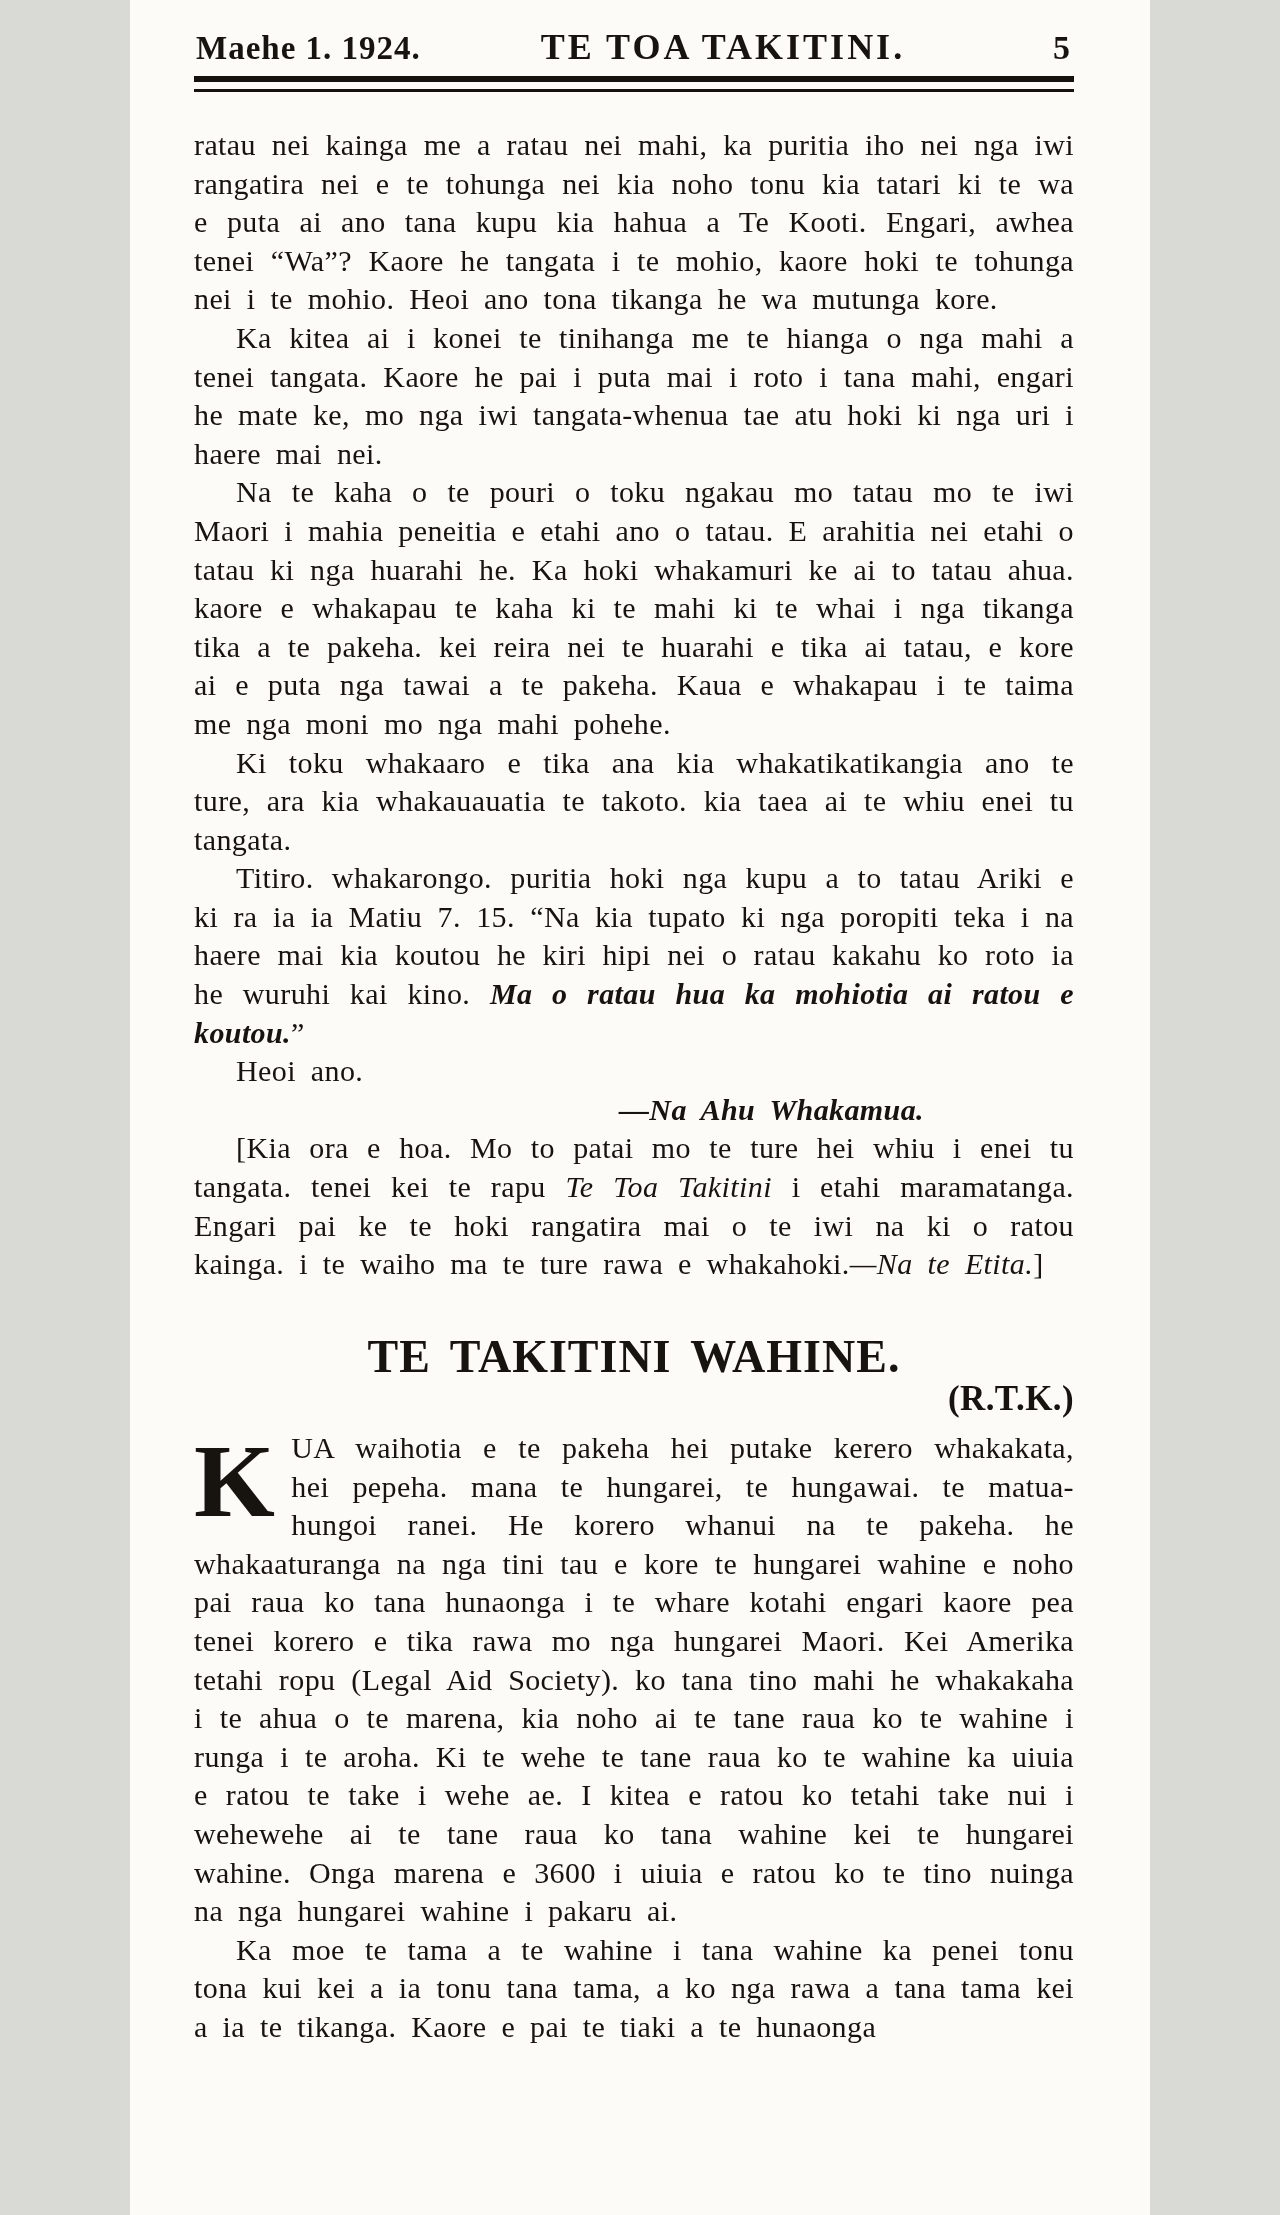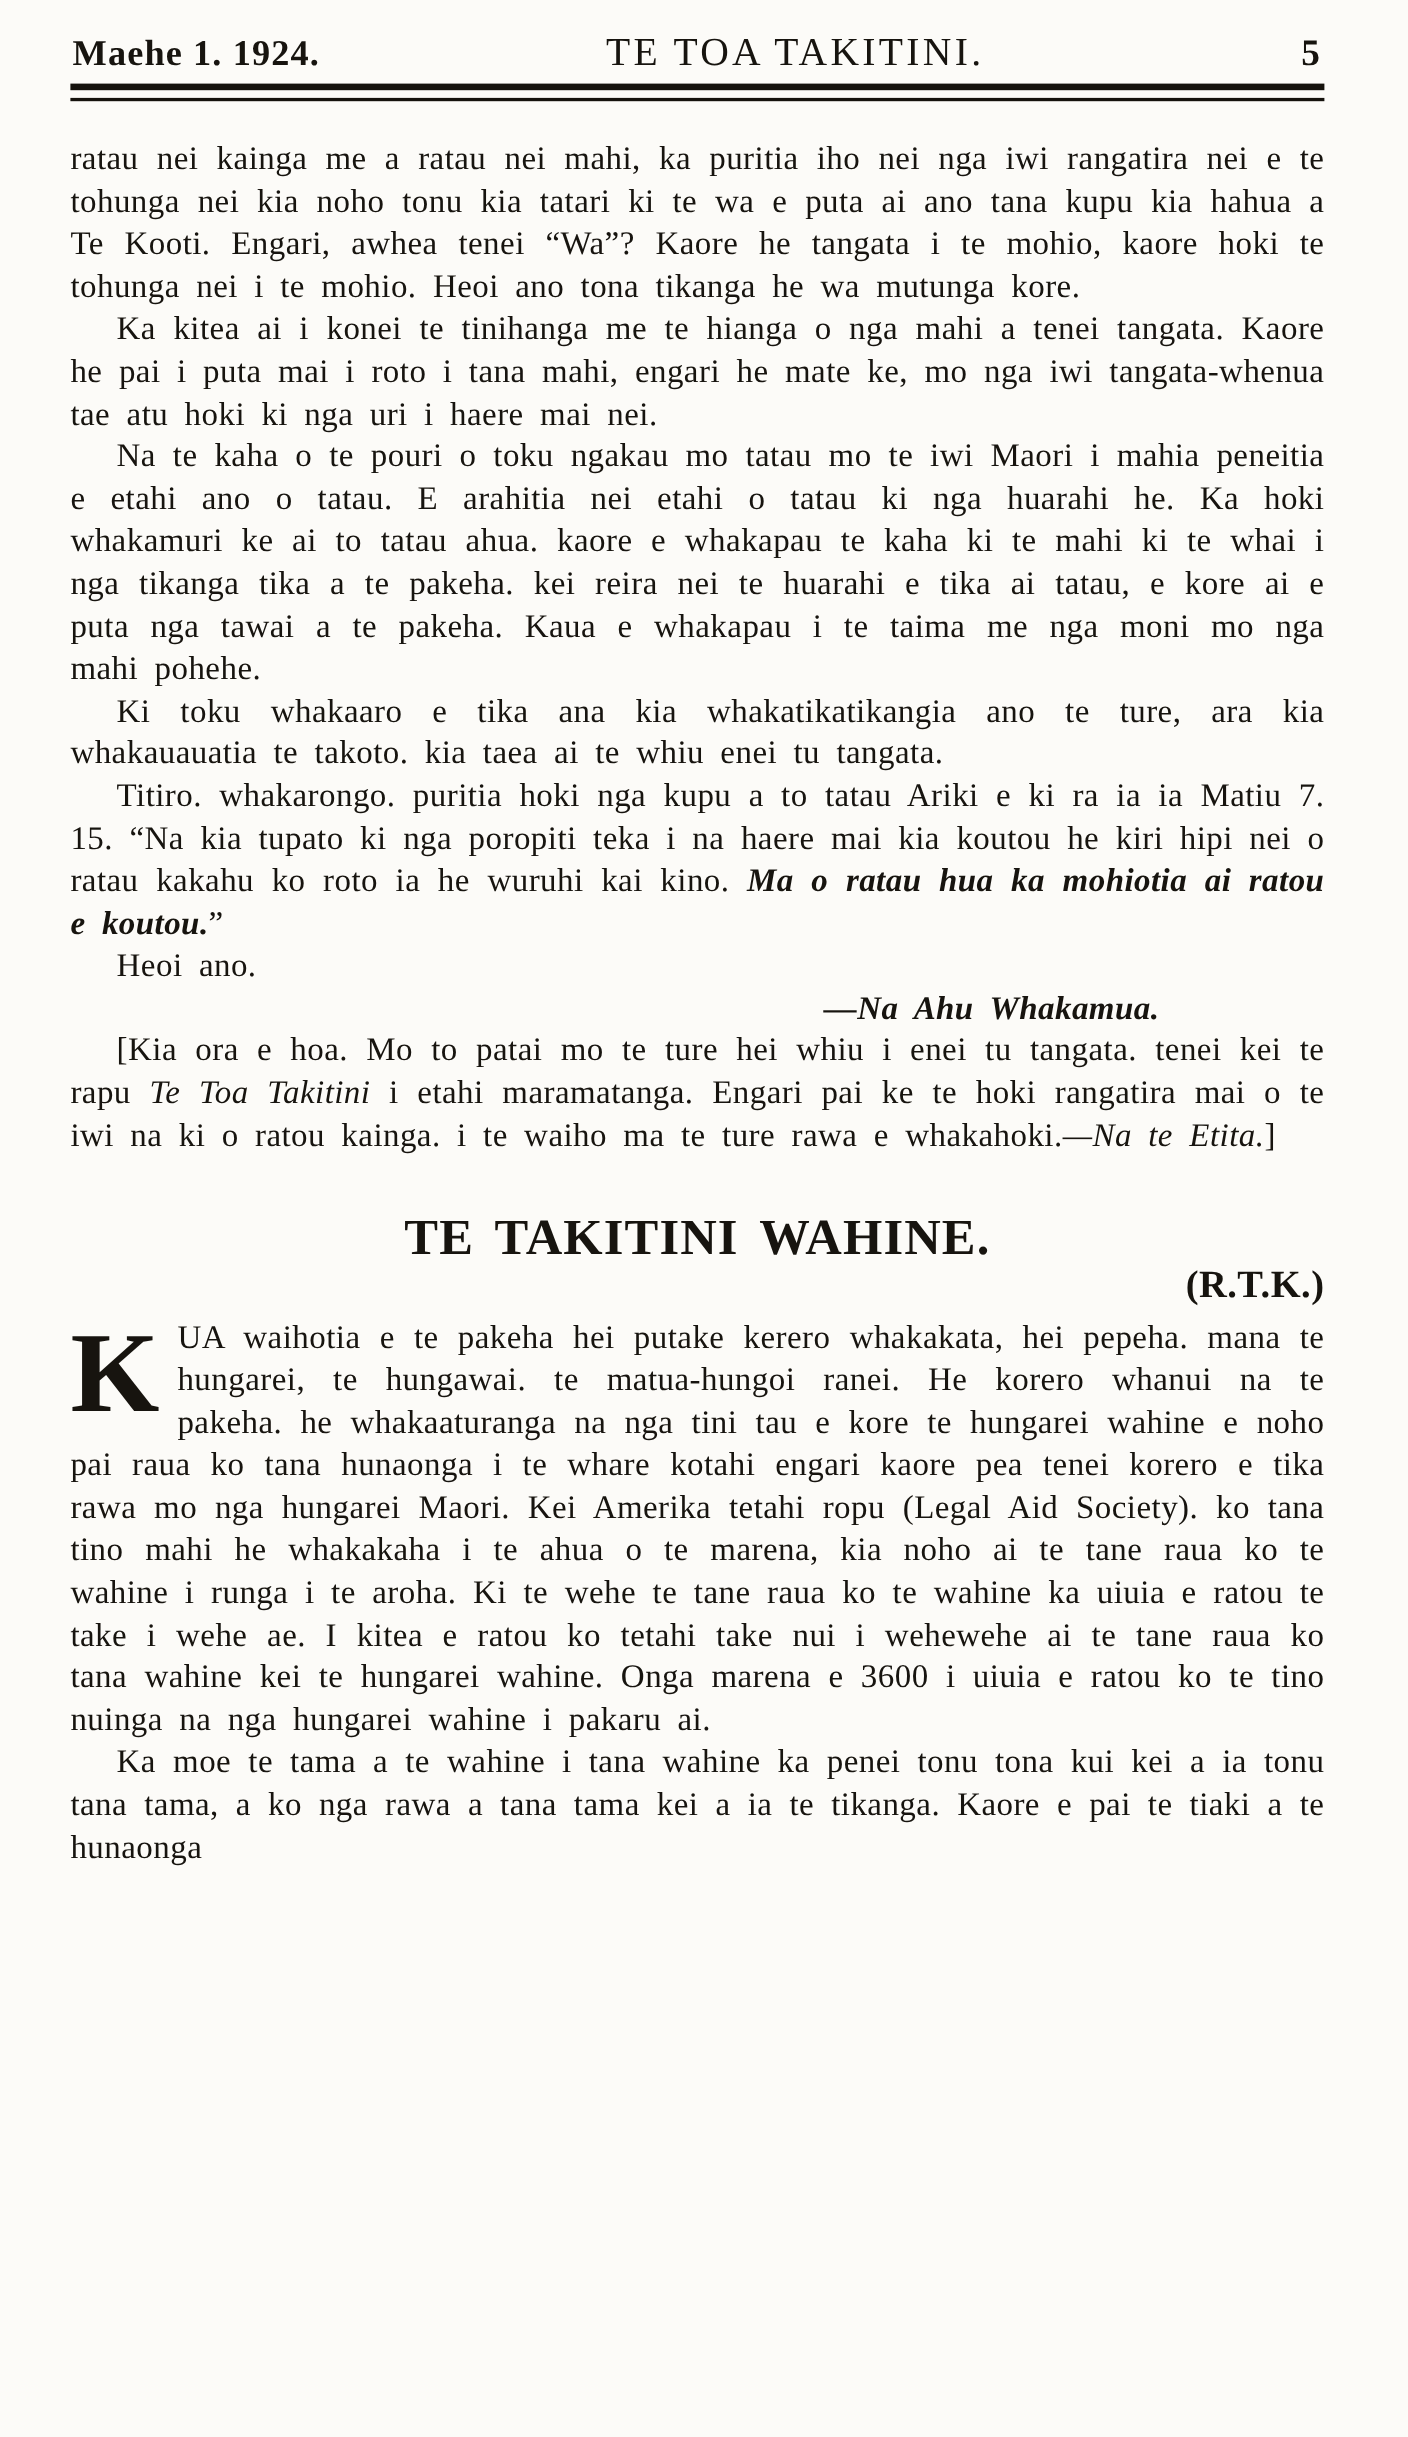--- a/index.html
+++ b/index.html
@@ -2,21 +2,21 @@
 <html><head>
 <meta charset="utf-8">
 <style>
   html, body {
     margin: 0;
     padding: 0;
     background: #d9d9d6;
   }
   .page {
     position: relative;
-    width: 1280px;
+    width: 1020px;
     height: 2215px;
     margin: 0 auto;
     background: #fcfbf8;
     box-sizing: border-box;
     padding: 26px 76px 0 64px;
     font-family: "Liberation Serif", "DejaVu Serif", serif;
     color: #17140f;
     overflow: hidden;
   }
   
@@ -27,21 +27,21 @@
     padding: 0 4px 0 2px;
   }
   .rh-date {
     font-size: 33px;
     font-weight: bold;
     letter-spacing: 1px;
   }
   .rh-title {
     font-size: 36px;
     letter-spacing: 3px;
-    font-weight: 400;
+    font-weight: 700;
     transform: translateX(-14px);
   }
   .rh-page {
     font-size: 34px;
     font-weight: bold;
   }
   .head-rule {
     margin-top: 8px;
     height: 7px;
     border-top: 6px solid #15120d;

